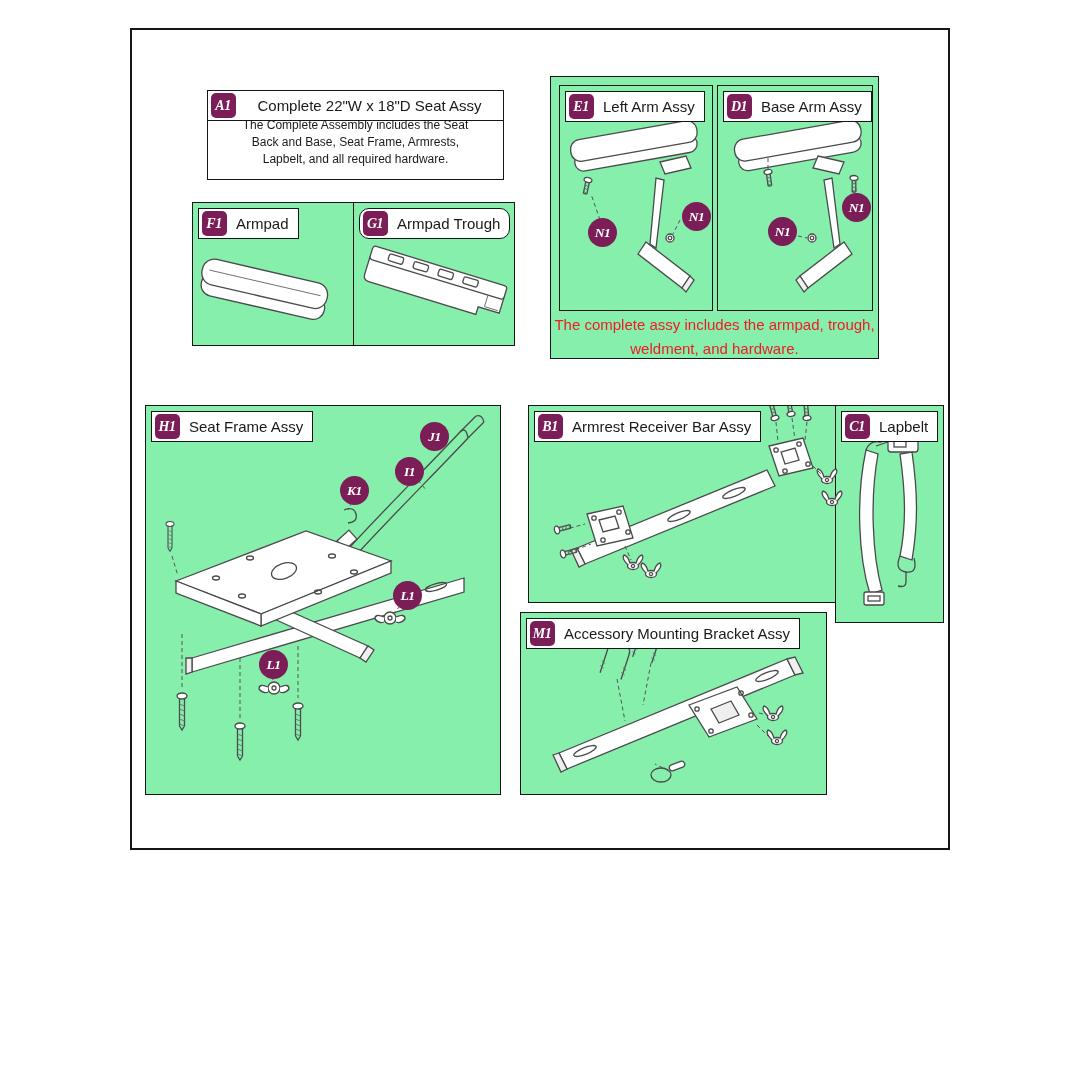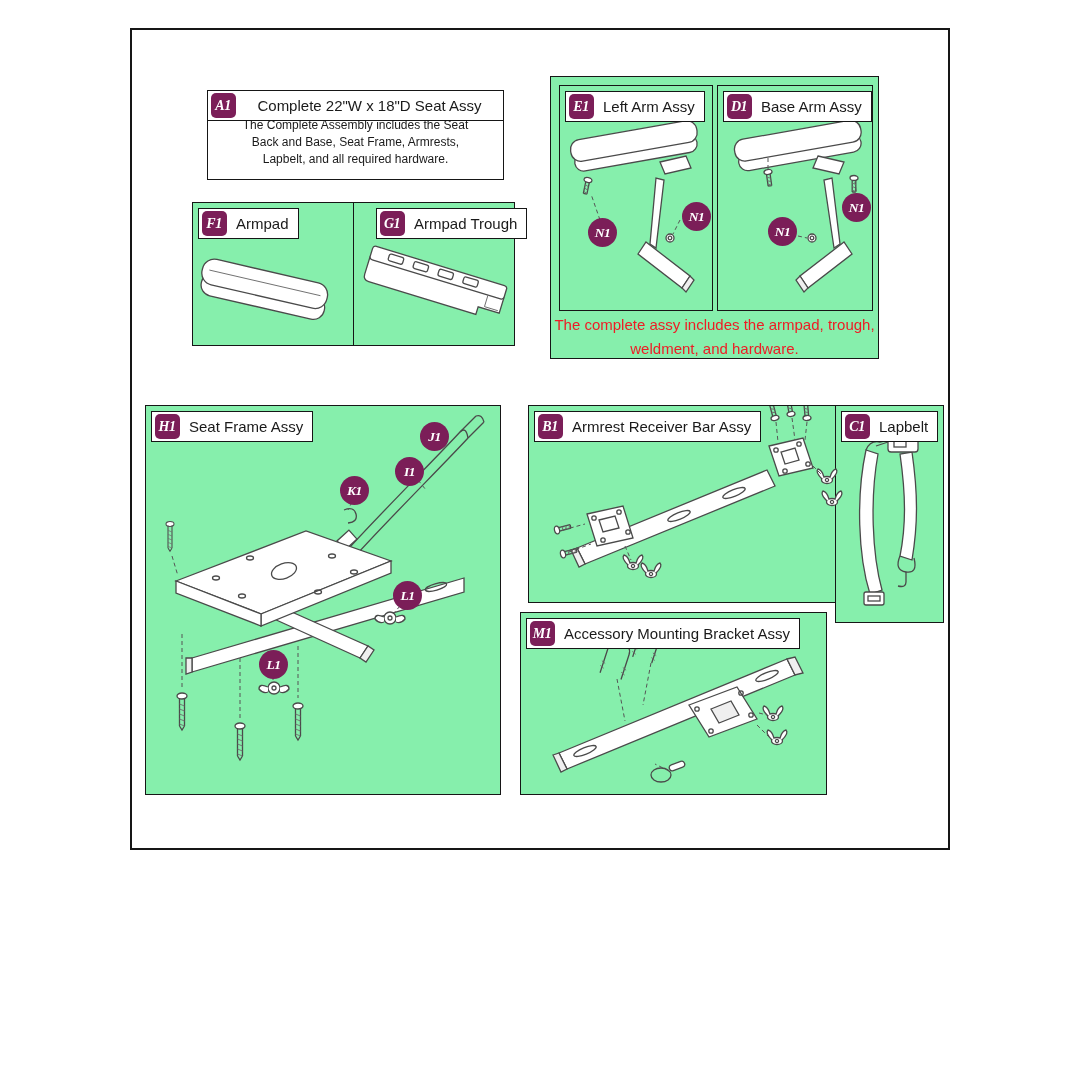--- a/index.html
+++ b/index.html
@@ -107,21 +107,21 @@
         <g transform="rotate(17 80 84)">
           <path d="M10 74 L10 92 Q10 98 16 98 L128 98 L128 90 L150 90 L150 74 Z" class="part"></path>
           <rect x="10" y="62" width="140" height="14" rx="3" class="part"></rect>
           <rect x="28" y="65" width="15" height="7" rx="2" class="part"></rect>
           <rect x="54" y="65" width="15" height="7" rx="2" class="part"></rect>
           <rect x="80" y="65" width="15" height="7" rx="2" class="part"></rect>
           <rect x="106" y="65" width="15" height="7" rx="2" class="part"></rect>
           <path d="M134 76 v12 h14" class="thin"></path>
         </g>
       </svg>
-      <div class="label-box" style="left:22px;top:5px;">
+      <div class="label-box" style="left:5px;top:5px;border-radius:10px;">
         <span class="badge">G1</span>
         <span class="label-title">Armpad Trough</span>
       </div>
     </div>
 
     <div class="panel" style="left:418px;top:46px;width:327px;height:281px;">
 
       <div class="panel" style="left:8px;top:8px;width:152px;height:224px;">
         <svg class="art" width="152" height="224" viewBox="0 0 152 224">
           <path d="M96 92 L90 158 L96 162 L104 94 Z" class="part"></path>

